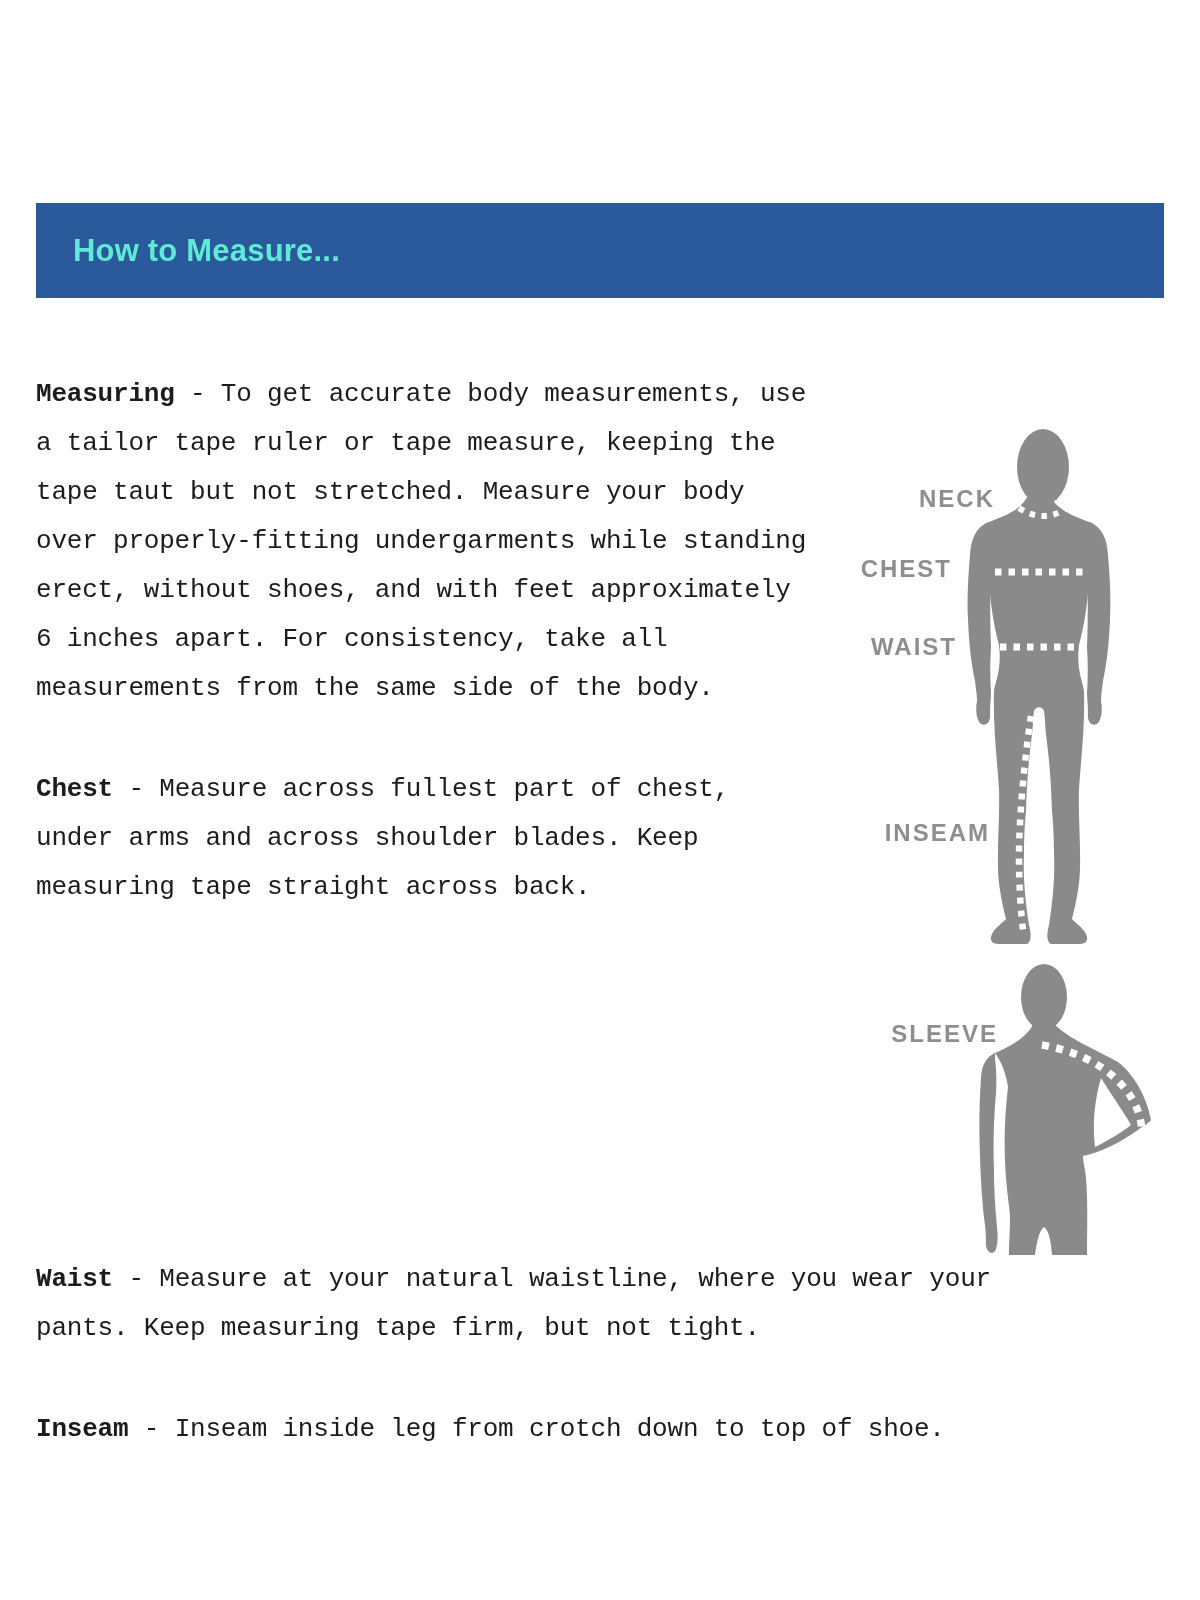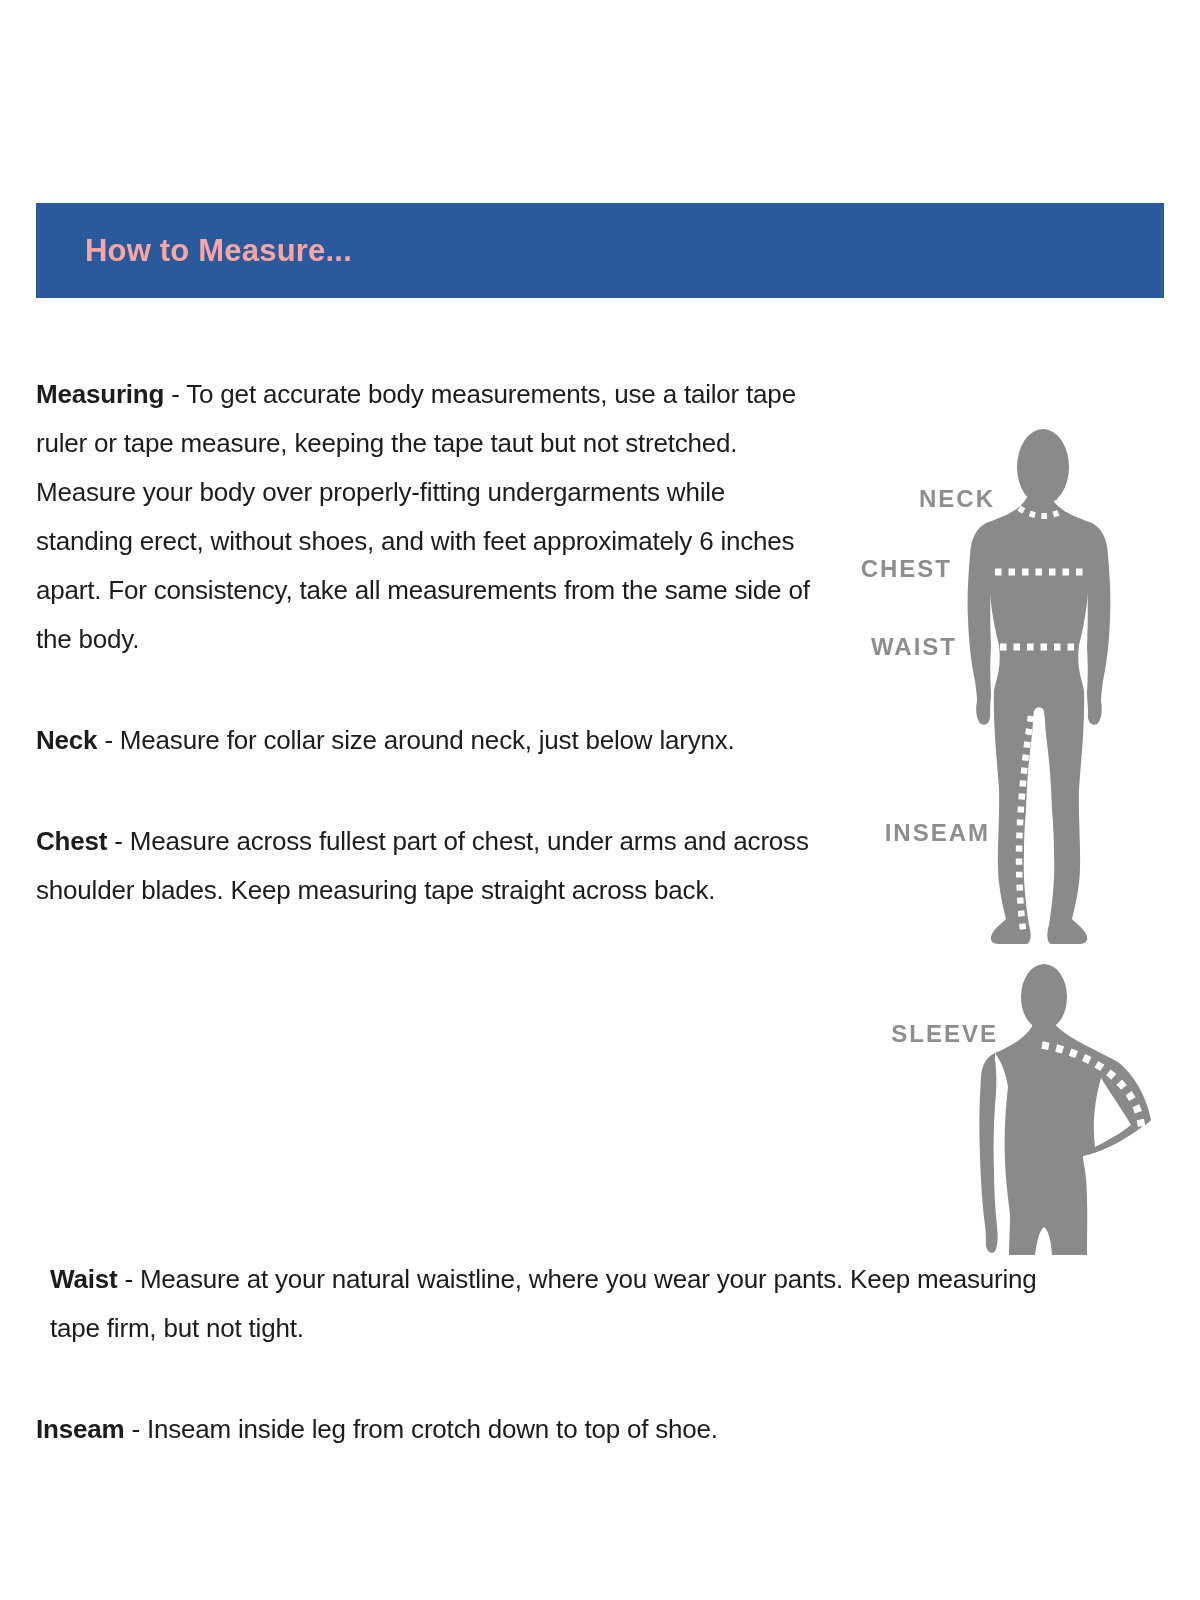--- a/index.html
+++ b/index.html
@@ -14,22 +14,22 @@
   .header-bar {
     margin: 203px 36px 0 36px;
     height: 95px;
     background: #2a5a9b;
     display: flex;
     align-items: center;
     padding-left: 37px;
     box-sizing: border-box;
   }
   .header-bar h1 {
-    margin: 12px;
-    color: #fca5a5;
+    margin: 0;
+    color: #5eead4;
     font-size: 31px;
     font-weight: bold;
     letter-spacing: 0.2px;
   }
   .content {
     margin: 0 36px;
   }
   .figures {
     float: right;
     width: 350px;
@@ -53,24 +53,25 @@
   #label-waist  { right: 207px; top: 264px; }
   #label-inseam { right: 174px; top: 450px; }
   #label-sleeve { right: 166px; top: 651px; }
   .text-block {
     font-size: 26px;
     line-height: 49px;
     letter-spacing: -0.2px;
     color: #1c1c1c;
     margin: 0 0 52px 0;
     max-width: 1005px;
+    font-family: Liberation Mono, monospace;
   }
   .text-block strong { font-weight: bold; }
   #para-measuring { margin-top: 72px; }
-  #para-waist { clear: right; margin-left: 14px; }
+  #para-waist { clear: right; }
 </style>
 </head>
 <body>
 
 <div class="page">
 
   <div class="header-bar">
     <h1>How to Measure...</h1>
   </div>
 
@@ -132,21 +133,20 @@
 
       <span id="label-neck" class="fig-label">NECK</span>
       <span id="label-chest" class="fig-label">CHEST</span>
       <span id="label-waist" class="fig-label">WAIST</span>
       <span id="label-inseam" class="fig-label">INSEAM</span>
       <span id="label-sleeve" class="fig-label">SLEEVE</span>
     </div>
 
     <p id="para-measuring" class="text-block"><strong>Measuring</strong> <span>- To get accurate body measurements, use a tailor tape ruler or tape measure, keeping the tape taut but not stretched. Measure your body over properly-fitting undergarments while standing erect, without shoes, and with feet approximately 6 inches apart. For consistency, take all measurements from the same side of the body.</span></p>
 
-    <p class="text-block"><strong>Neck</strong> <span>- Measure for collar size around neck, just below larynx.</span></p>
 
 
     <p class="text-block"><strong>Chest</strong> <span>- Measure across fullest part of chest, under arms and across shoulder blades. Keep measuring tape straight across back.</span></p>
 
     <p id="para-waist" class="text-block"><strong>Waist</strong> <span>- Measure at your natural waistline, where you wear your pants. Keep measuring tape firm, but not tight.</span></p>
 
     <p class="text-block"><strong>Inseam</strong> <span>- Inseam inside leg from crotch down to top of shoe.</span></p>
 
   </div>
 </div>

